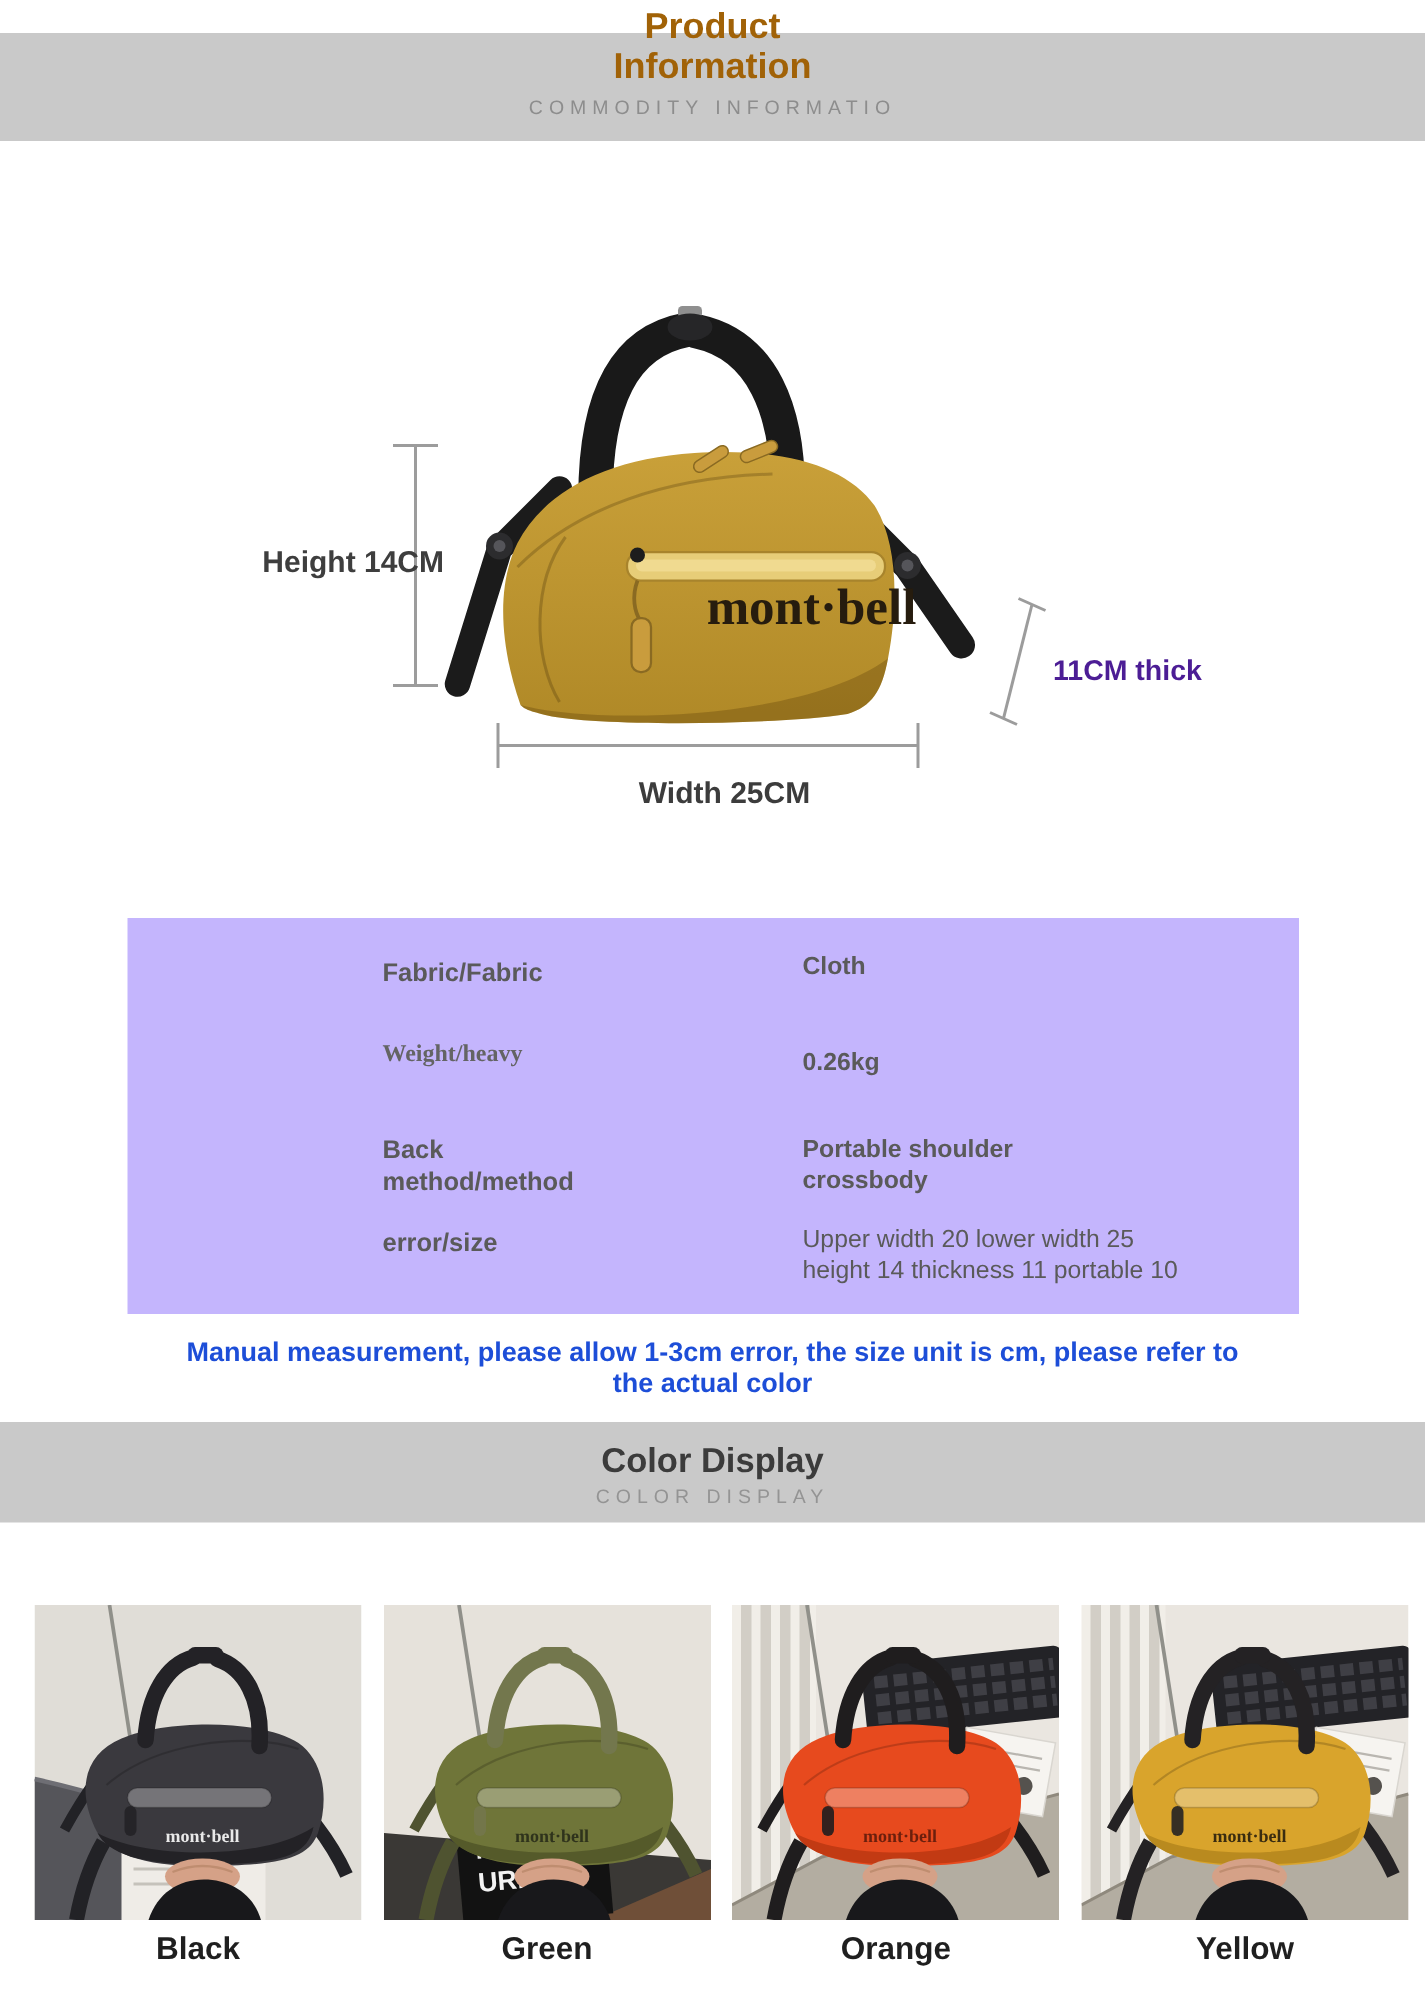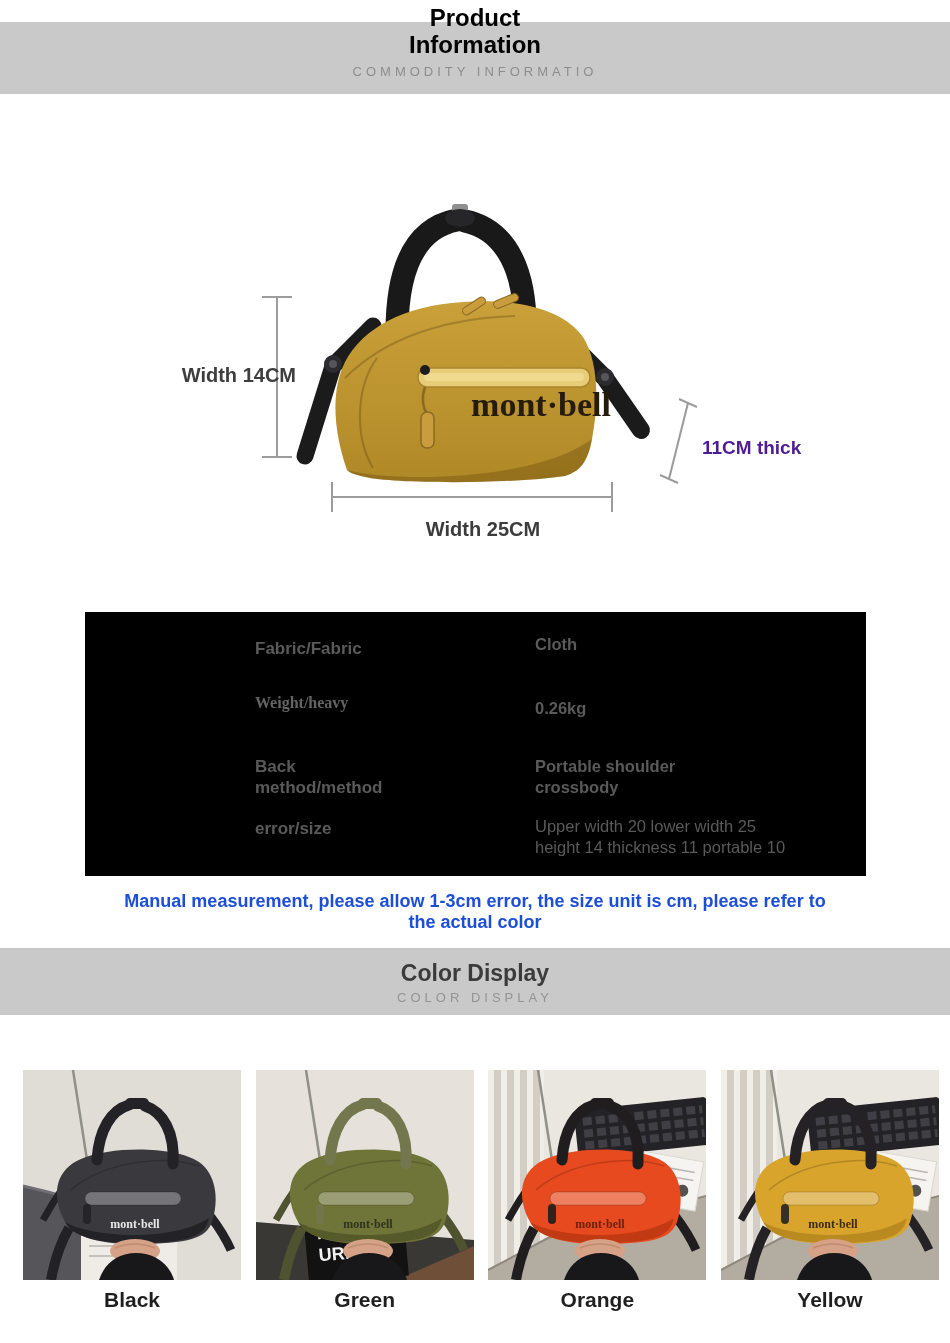--- a/index.html
+++ b/index.html
@@ -4,39 +4,39 @@
 <style>
   html,body{margin:0;padding:0;background:#ffffff;}
   .page{position:relative;width:950px;height:1343px;background:#ffffff;overflow:hidden;
         font-family:"Liberation Sans",sans-serif;}
 
   
   .band{position:absolute;left:0;width:950px;background:#c9c9c9;}
   .band-top{top:22px;height:72px;}
   .band-color{top:948px;height:67px;}
   .band-title{position:absolute;left:0;width:100%;text-align:center;
-        font-weight:bold;color:#000000;}
+        font-weight:bold;color:#a16207;}
   .title-two-line{top:4px;font-size:24px;line-height:27px;}
   .band-sub{position:absolute;left:0;width:100%;text-align:center;
         font-size:13px;font-weight:normal;letter-spacing:4px;color:#8d8d8d;}
   .sub-top{top:64px;}
   .color-title{top:960px;font-size:23px;color:#3b3b3b;}
   .color-sub{top:990px;color:#949494;}
 
   
   .visual{position:absolute;left:0;top:90px;width:950px;height:522px;}
   .bag-svg{position:absolute;left:285px;top:108px;width:380px;height:315px;}
   .measure-svg{position:absolute;left:0;top:0;width:950px;height:522px;}
   .mlabel{position:absolute;font-weight:bold;white-space:nowrap;}
   .mlabel-height{left:172px;top:274px;width:124px;text-align:right;font-size:20px;color:#3e3e3e;}
   .mlabel-width{left:383px;top:428px;width:200px;text-align:center;font-size:20px;color:#3c3c3c;}
   .mlabel-thick{left:702px;top:347px;font-size:19px;color:#4c1d95;}
 
   
-  .spec{position:absolute;left:85px;top:612px;width:781px;height:264px;background:#000000;}
+  .spec{position:absolute;left:85px;top:612px;width:781px;height:264px;background:#c4b5fd;}
   .spec-label,.spec-value{position:absolute;white-space:pre-line;color:#5a5a5a;line-height:21px;}
   .spec-label{left:170px;font-weight:bold;font-size:17px;}
   .spec-value{left:450px;font-size:16.5px;}
   .sl-1{top:26px;} .sv-1{top:22px;font-weight:600;}
   .sl-2{top:80px;font-size:16px;color:#646464;font-family:Liberation Serif, serif;} .sv-2{top:86px;font-weight:600;}
   .sl-3{top:144px;} .sv-3{top:144px;font-weight:bold;}
   .sl-4{top:206px;} .sv-4{top:204px;font-weight:normal;}
 
   .note{position:absolute;left:55px;top:891px;width:840px;text-align:center;
         font-size:18px;font-weight:bold;color:#1d4ed8;line-height:21px;white-space:pre-line;}
@@ -119,21 +119,21 @@
           <path d="M 262 367 H 292"></path>
         <path d="M 332 407 H 612"></path>
         <path d="M 332 392 V 422"></path>
           <path d="M 612 392 V 422"></path>
         <path d="M 688 313 L 669 389"></path>
         <path d="M 679 309 L 697 317"></path>
           <path d="M 660 385 L 678 393"></path>
       </g>
     </svg>
 
-    <div class="mlabel mlabel-height">Width 14CM</div>
+    <div class="mlabel mlabel-height">Height 14CM</div>
     <div class="mlabel mlabel-width">Width 25CM</div>
     <div class="mlabel mlabel-thick">11CM thick</div>
   </div>
 
   <div class="spec">
     <div class="spec-label sl-1">Fabric/Fabric</div>
     <div class="spec-value sv-1">Cloth</div>
     <div class="spec-label sl-2">Weight/heavy</div>
     <div class="spec-value sv-2">0.26kg</div>
     <div class="spec-label sl-3">Back

